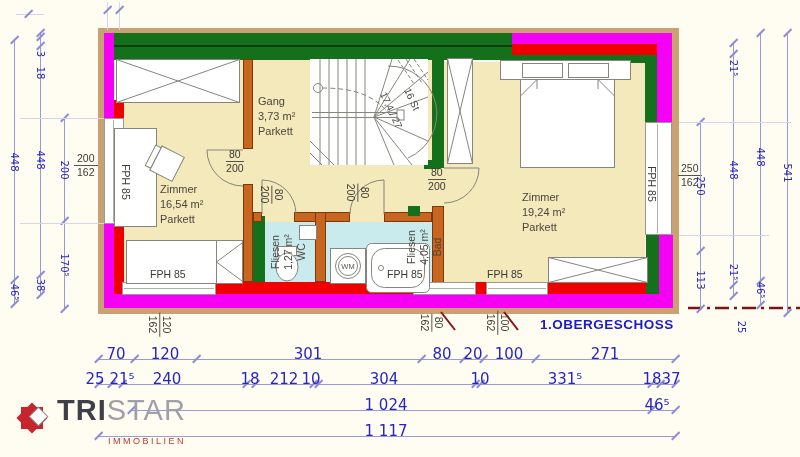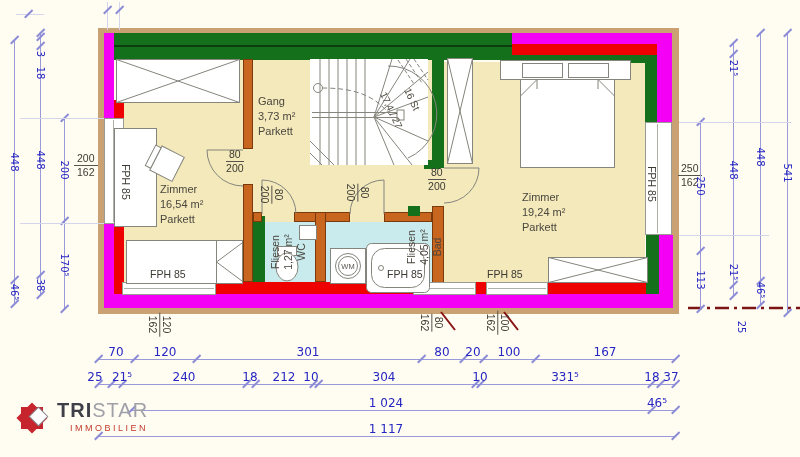--- a/index.html
+++ b/index.html
@@ -22,30 +22,30 @@
   .rotroom{display:flex;flex-direction:column;align-items:center;justify-content:center;
            transform:rotate(-90deg);font-size:10.5px;line-height:13px;color:#4a463e;text-align:center}
   .frac{display:inline-block;text-align:center;font-size:10.5px;color:#3c3a33;line-height:13px}
   .frac .ft{display:block;border-bottom:1px solid #55534c;padding:0 3px}
   .frac .fb{display:block}
   .vfrac{transform:rotate(90deg)}
   .hline{position:absolute;height:1px;background:#9a9ada}
   .vline{position:absolute;width:1px;background:#9a9ada}
   .xline{position:absolute;background:#d4d4ea}
   .tk{position:absolute;width:11px;height:1.5px;background:#8b8bd6;transform:rotate(-45deg)}
-  .dlab{position:absolute;font-family:"DejaVu Sans",sans-serif;font-size:12px;color:#2626c2;
+  .dlab{position:absolute;font-family:"DejaVu Sans",sans-serif;font-size:15px;color:#2626c2;
         white-space:nowrap;transform:translateX(-50%)}
   .dlabv{position:absolute;font-family:"DejaVu Sans",sans-serif;font-size:10px;color:#2626c2;
          white-space:nowrap;transform:translate(-50%,-50%) rotate(90deg)}
   .title{font-weight:bold;font-size:13.5px;color:#1a1ace;letter-spacing:.5px}
   .logo{position:absolute;left:12px;top:398px;display:flex;align-items:flex-start;gap:5px}
-  .logo-text .line1{font-size:20px;line-height:25px;letter-spacing:1px}
+  .logo-text .line1{font-size:29px;line-height:25px;letter-spacing:1px}
   .logo-text .tri{font-weight:bold;color:#3f3f49}
   .logo-text .star{font-weight:normal;color:#a0a0a8}
-  .logo-text .sub{font-size:9px;letter-spacing:2.5px;color:#c0392b;text-align:right;margin-top:0}
+  .logo-text .sub{font-size:9px;letter-spacing:2.5px;color:#c0392b;text-align:right;margin-top:13px}
   svg text{font-family:"Liberation Sans",sans-serif}
 </style>
 </head>
 <body>
 
 <div class="stage">
 
   <div class="abs yellow" style="left:124px;top:59px;width:119px;height:223px"></div>
   <div class="abs yellow" style="left:253px;top:59px;width:179px;height:153px"></div>
   <div class="abs yellow" style="left:444px;top:62px;width:201px;height:220px"></div>
@@ -228,57 +228,58 @@
   </div>
   <div class="abs frac vfrac" style="left:423px;top:309px">
     <span class="ft">80</span>
     <span class="fb">162</span>
   </div>
   <div class="abs frac vfrac" style="left:486px;top:309px">
     <span class="ft">100</span>
     <span class="fb">162</span>
   </div>
 
+  <div class="abs title" style="left:540px;top:317px">1.OBERGESCHOSS</div>
 
   <div>
     <div class="hline" style="left:98px;top:359px;width:577px"></div>
     <div class="tk" style="left:93px;top:358px"></div>
       <div class="tk" style="left:129px;top:358px"></div>
     <div class="tk" style="left:191px;top:358px"></div>
       <div class="tk" style="left:416px;top:358px"></div>
     <div class="tk" style="left:458px;top:358px"></div>
       <div class="tk" style="left:478px;top:358px"></div>
     <div class="tk" style="left:530px;top:358px"></div>
       <div class="tk" style="left:670px;top:358px"></div>
     <div class="dlab" style="left:116px;top:345px">70</div>
     <div class="dlab" style="left:165px;top:345px">120</div>
     <div class="dlab" style="left:308px;top:345px">301</div>
     <div class="dlab" style="left:442px;top:345px">80</div>
     <div class="dlab" style="left:473px;top:345px">20</div>
     <div class="dlab" style="left:509px;top:345px">100</div>
-    <div class="dlab" style="left:605px;top:345px">167</div>
+    <div class="dlab" style="left:605px;top:345px">271</div>
   </div>
 
   <div>
     <div class="hline" style="left:98px;top:384px;width:577px"></div>
     <div class="tk" style="left:93px;top:383px"></div>
       <div class="tk" style="left:106px;top:383px"></div>
     <div class="tk" style="left:117px;top:383px"></div>
       <div class="tk" style="left:241px;top:383px"></div>
     <div class="tk" style="left:250px;top:383px"></div>
       <div class="tk" style="left:308px;top:383px"></div>
     <div class="tk" style="left:313px;top:383px"></div>
       <div class="tk" style="left:470px;top:383px"></div>
     <div class="tk" style="left:475px;top:383px"></div>
       <div class="tk" style="left:646px;top:383px"></div>
     <div class="tk" style="left:655px;top:383px"></div>
       <div class="tk" style="left:670px;top:383px"></div>
     <div class="dlab" style="left:95px;top:370px">25</div>
     <div class="dlab" style="left:122px;top:370px">21⁵</div>
-    <div class="dlab" style="left:184px;top:370px">240</div>
+    <div class="dlab" style="left:167px;top:370px">240</div>
     <div class="dlab" style="left:250px;top:370px">18</div>
     <div class="dlab" style="left:284px;top:370px">212</div>
     <div class="dlab" style="left:311px;top:370px">10</div>
     <div class="dlab" style="left:384px;top:370px">304</div>
     <div class="dlab" style="left:480px;top:370px">10</div>
     <div class="dlab" style="left:565px;top:370px">331⁵</div>
     <div class="dlab" style="left:652px;top:370px">18</div>
     <div class="dlab" style="left:671px;top:370px">37</div>
   </div>
 

